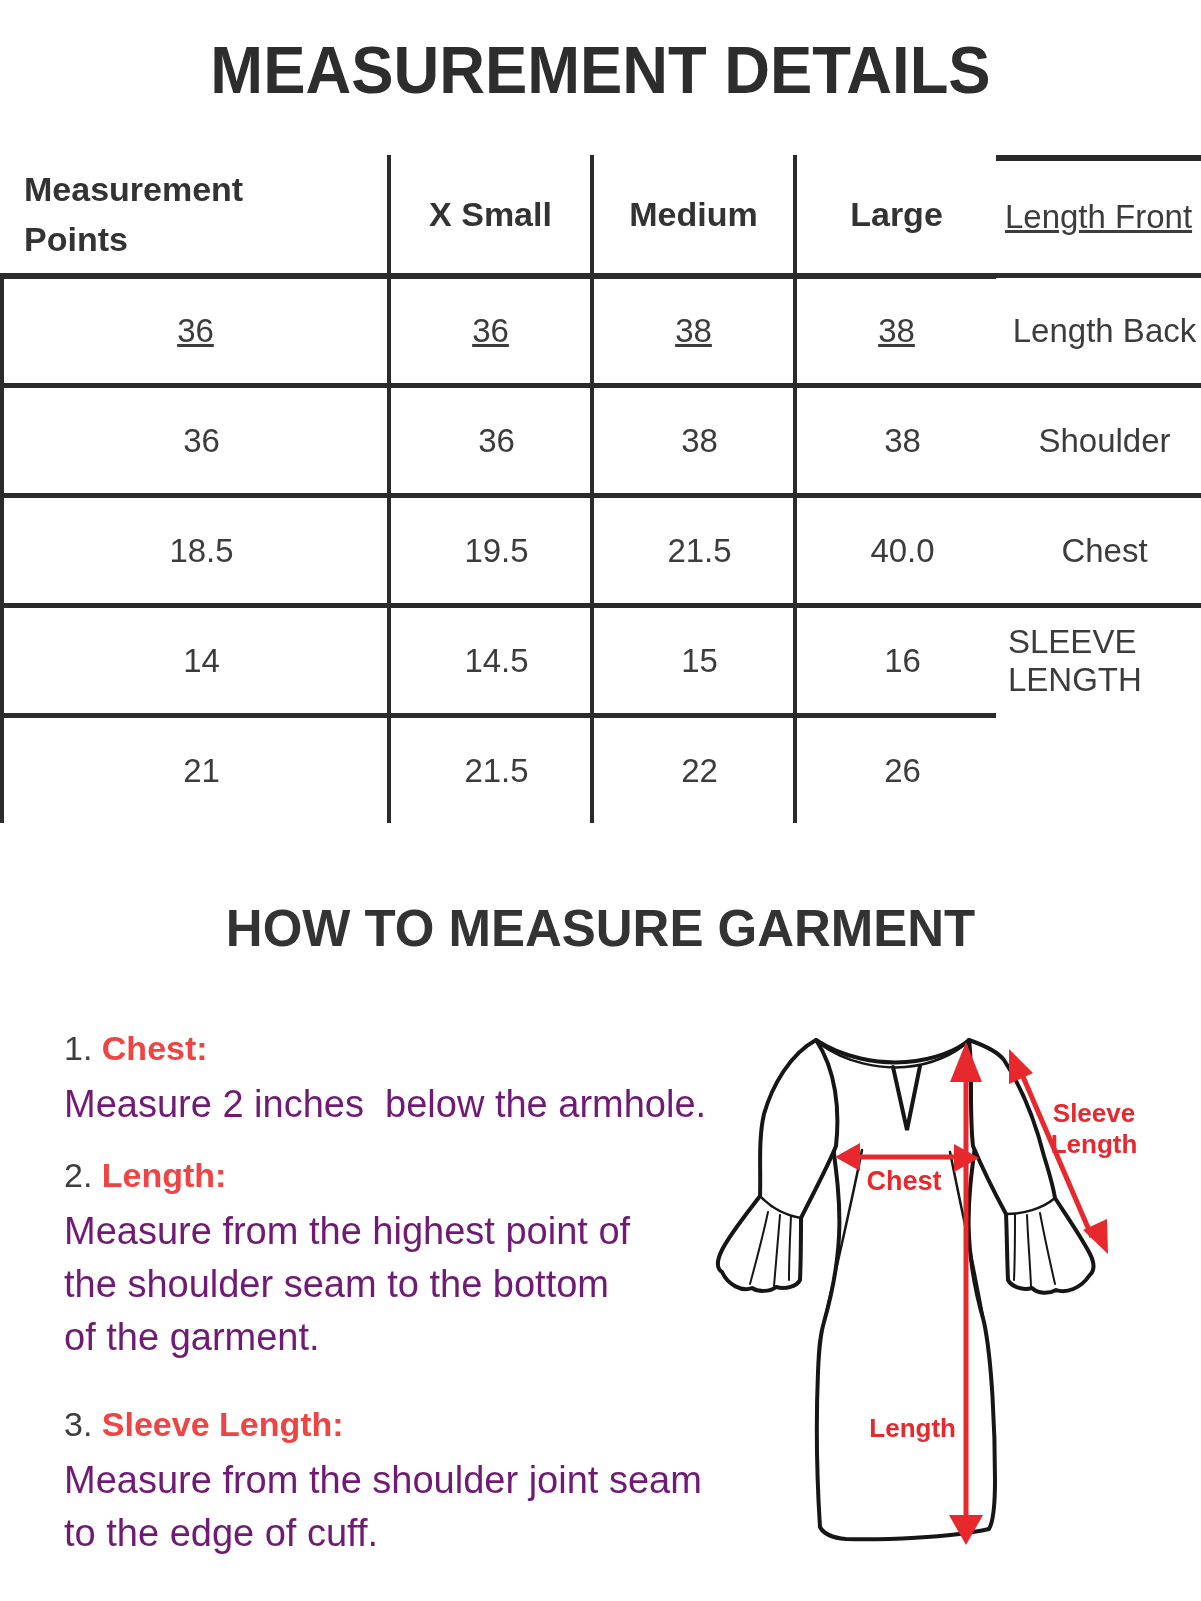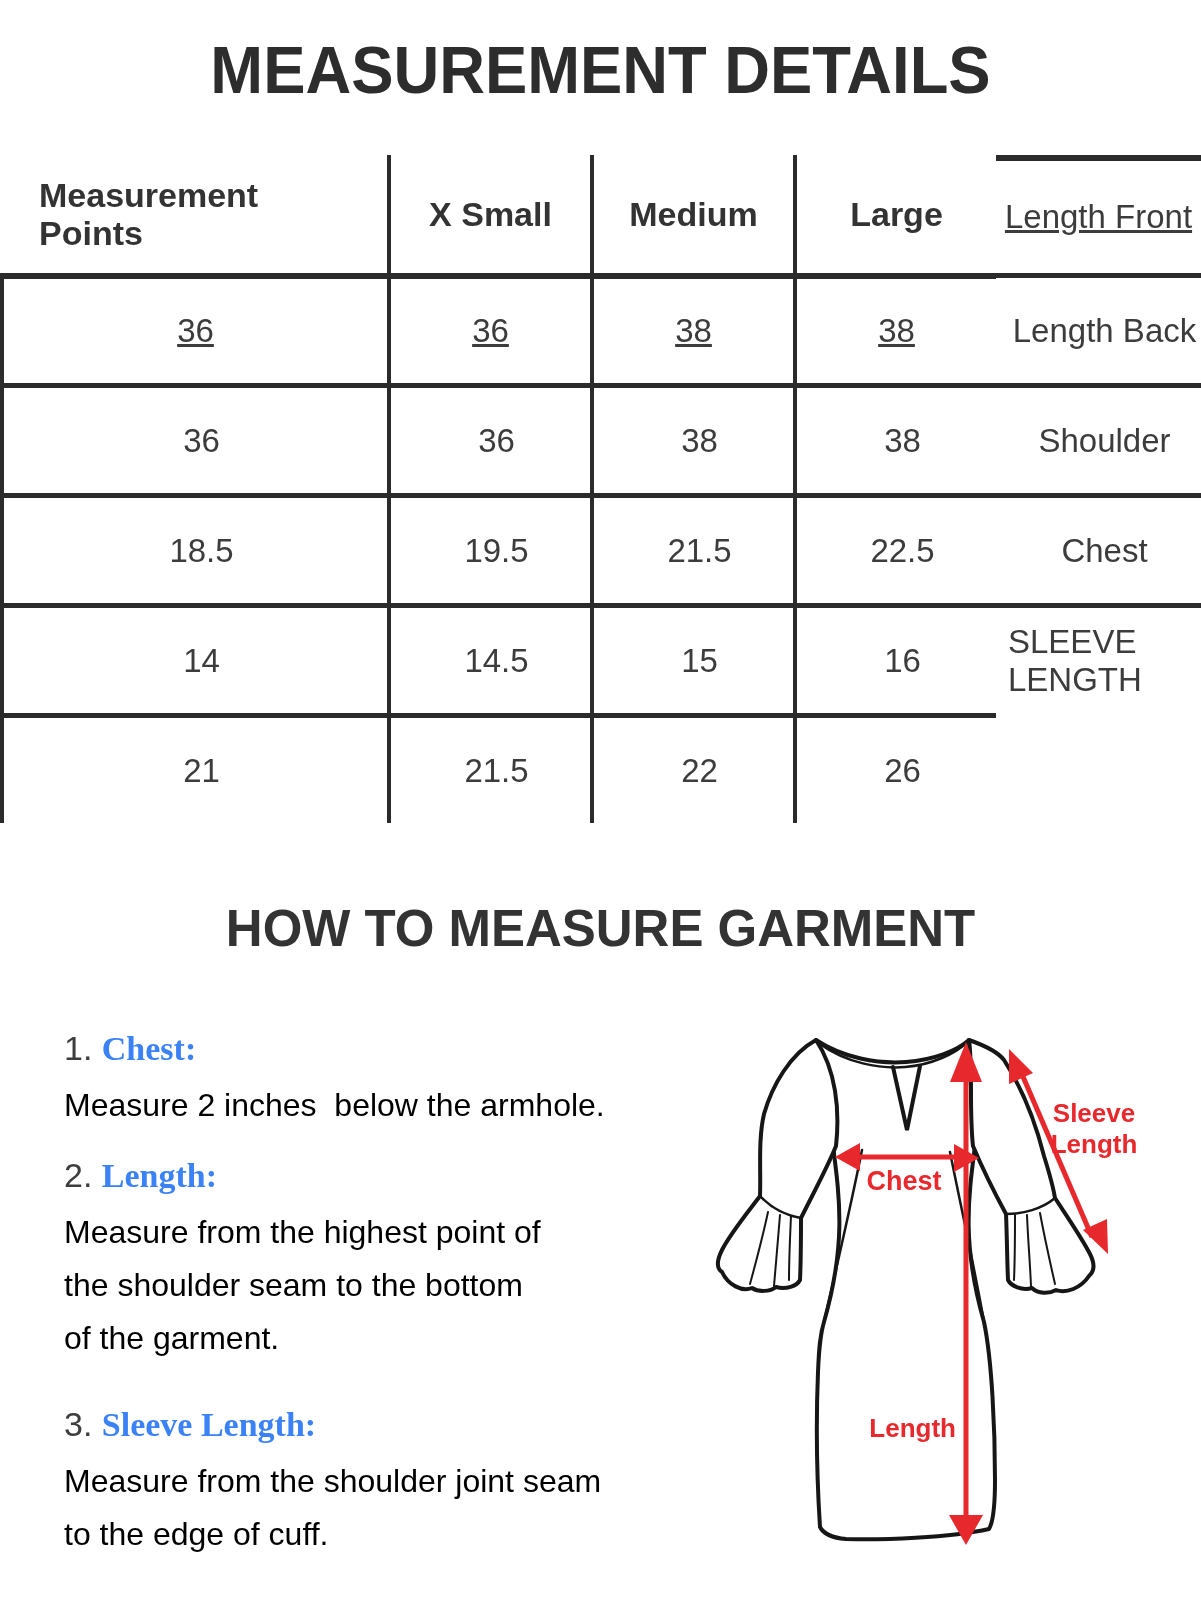--- a/index.html
+++ b/index.html
@@ -42,30 +42,30 @@
     display:flex; align-items:center; justify-content:center;
     font-size:33px; color:#3c3c3c;
     background:#ffffff;
   }
   .cell.vline { border-left:4px solid #2b2b2b; }
   .cell.hline-thick { border-top:6px solid #2b2b2b;text-decoration:underline; }
   .cell.hline { border-top:5px solid #2b2b2b;padding-left:12px; }
   .cell.head { font-weight:700; font-size:34px; color:#333333; }
   .cell.head-first {
     justify-content:flex-start;
-    padding-left:39px; padding-right:95px;
-    line-height:38px;
+    padding-left:24px; padding-right:95px;
+    line-height:50px;
   }
 
   
   .step { position:absolute; left:64px; width:700px; }
   .step-head { font-size:34px; line-height:44px; margin-bottom:8px; color:#3d3d3d; white-space:pre; }
   .step-num { font-weight:400; }
-  .step-label { font-weight:700; color:#3b82f6;font-family:Liberation Serif, serif; }
-  .step-line { font-size:32px; line-height:53px; color:#000000; white-space:pre; }
+  .step-label { font-weight:700; color:#ef4444; }
+  .step-line { font-size:38px; line-height:53px; color:#701a75; white-space:pre; }
   #step-1 { top:1026px; }
   #step-2 { top:1153px; }
   #step-3 { top:1402px; }
 
   
   .diagram { position:absolute; left:680px; top:1000px; width:521px; height:601px; }
   .garment { fill:#ffffff; stroke-width:4px; stroke-linejoin:round; stroke-linecap:round; }
   .detail  { fill:none; stroke-width:2.5px; stroke-linecap:round; }
   .redline { stroke-width:5px; fill:none; }
   .redlabel {
@@ -94,21 +94,21 @@
   <div class="cell hline">Length Back</div>
   <div class="cell hline vline">36</div>
   <div class="cell hline vline">36</div>
   <div class="cell hline vline">38</div>
   <div class="cell hline vline">38</div>
 
   <div class="cell hline">Shoulder</div>
   <div class="cell hline vline">18.5</div>
   <div class="cell hline vline">19.5</div>
   <div class="cell hline vline">21.5</div>
-  <div class="cell hline vline">22.5</div>
+  <div class="cell hline vline">40.0</div>
 
   <div class="cell hline">Chest</div>
   <div class="cell hline vline">14</div>
   <div class="cell hline vline">14.5</div>
   <div class="cell hline vline">15</div>
   <div class="cell hline vline">16</div>
 
   <div class="cell hline">SLEEVE LENGTH</div>
   <div class="cell hline vline">21</div>
   <div class="cell hline vline">21.5</div>

